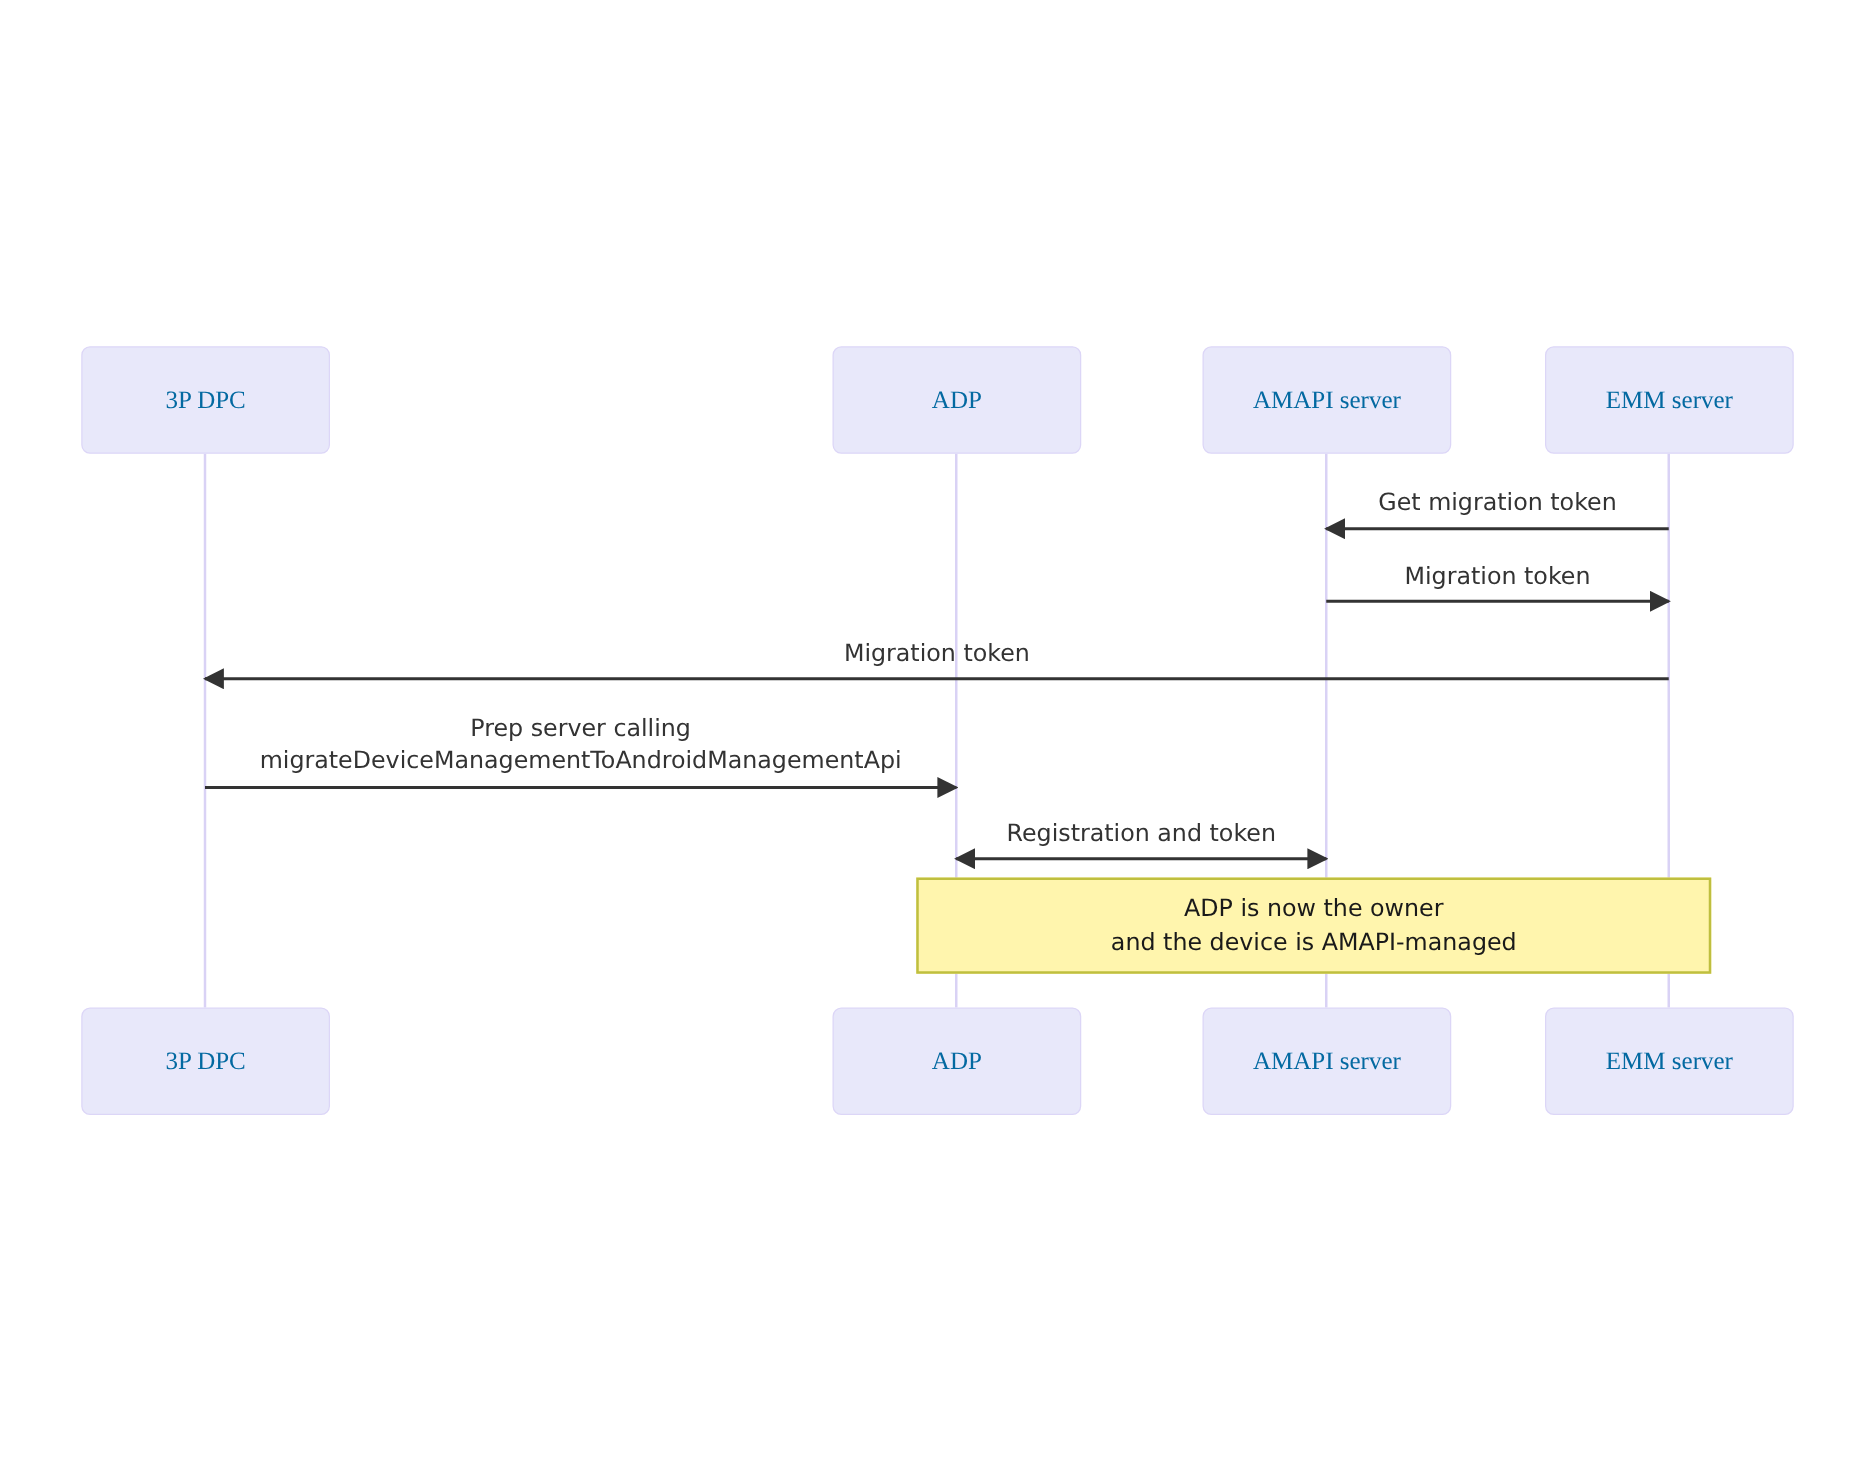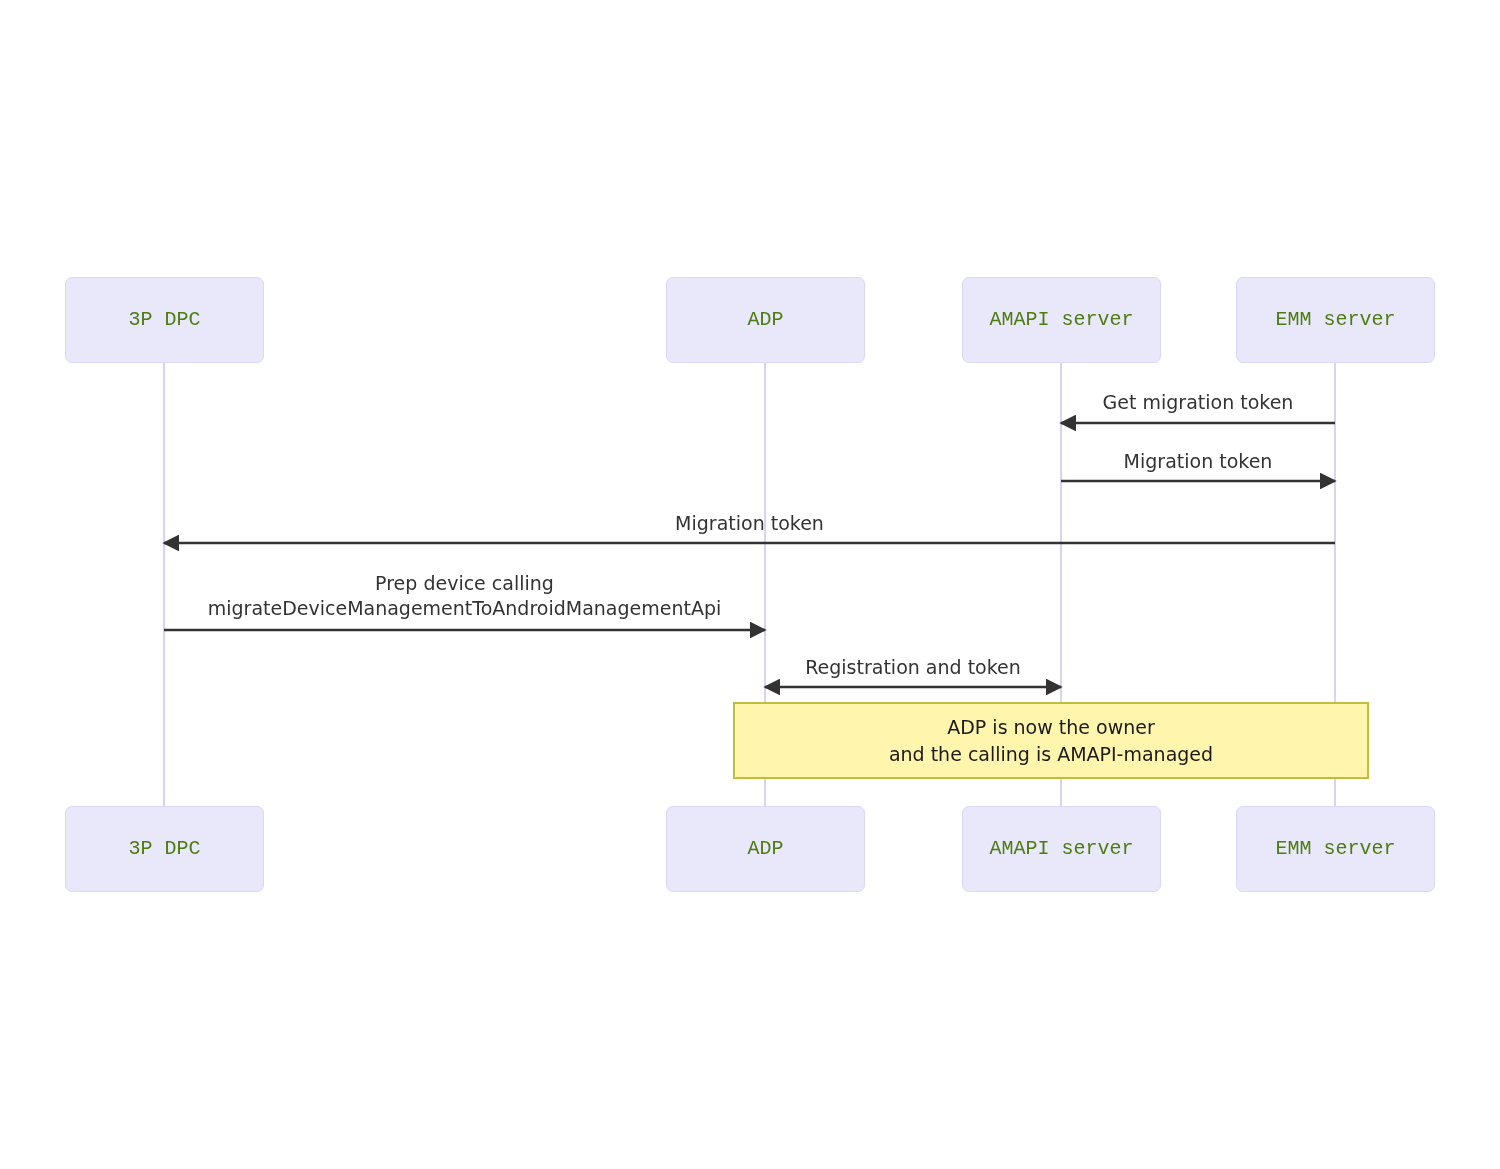--- a/index.html
+++ b/index.html
@@ -31,22 +31,22 @@
   .participant-box {
     position: absolute;
     background: #e8e8fa;
     border: 1px solid #dcd6f7;
     border-radius: 7px;
     display: flex;
     align-items: center;
     justify-content: center;
     text-align: center;
     font-size: 20px;
-    color: #4d7c0f;
-    font-family: Liberation Mono, monospace;
+    color: #0369a1;
+    font-family: Liberation Serif, serif;
     line-height: 1.2;
     padding: 4px 8px;
   }
   .note-box {
     position: absolute;
     background: #fff5ad;
     border: 2px solid #bfbf3f;
     display: flex;
     align-items: center;
     justify-content: center;
@@ -121,22 +121,22 @@
         <span>AMAPI server</span>
       </div>
       <div class="participant-box" style="left: 1236px; top: 806px; width: 199px; height: 86px;">
         <span>EMM server</span>
       </div>
     </div>
   <div id="message-labels">
       <div class="msg-label" style="left: 738px; width: 920px; top: 390px;">Get migration token</div>
       <div class="msg-label" style="left: 738px; width: 920px; top: 449px;">Migration token</div>
       <div class="msg-label" style="left: 289.5px; width: 920px; top: 511px;">Migration token</div>
-      <div class="msg-label" style="left: 4.5px; width: 920px; top: 571px;">Prep device calling
+      <div class="msg-label" style="left: 4.5px; width: 920px; top: 571px;">Prep server calling
 migrateDeviceManagementToAndroidManagementApi</div>
       <div class="msg-label" style="left: 453px; width: 920px; top: 655px;">Registration and token</div>
     </div>
   <div id="notes">
       <div class="note-box" style="left: 733px; top: 702px; width: 636px; height: 77px;"><span>ADP is now the owner
-and the calling is AMAPI-managed</span></div>
+and the device is AMAPI-managed</span></div>
     </div>
 
 </div>
 
 </body></html>

